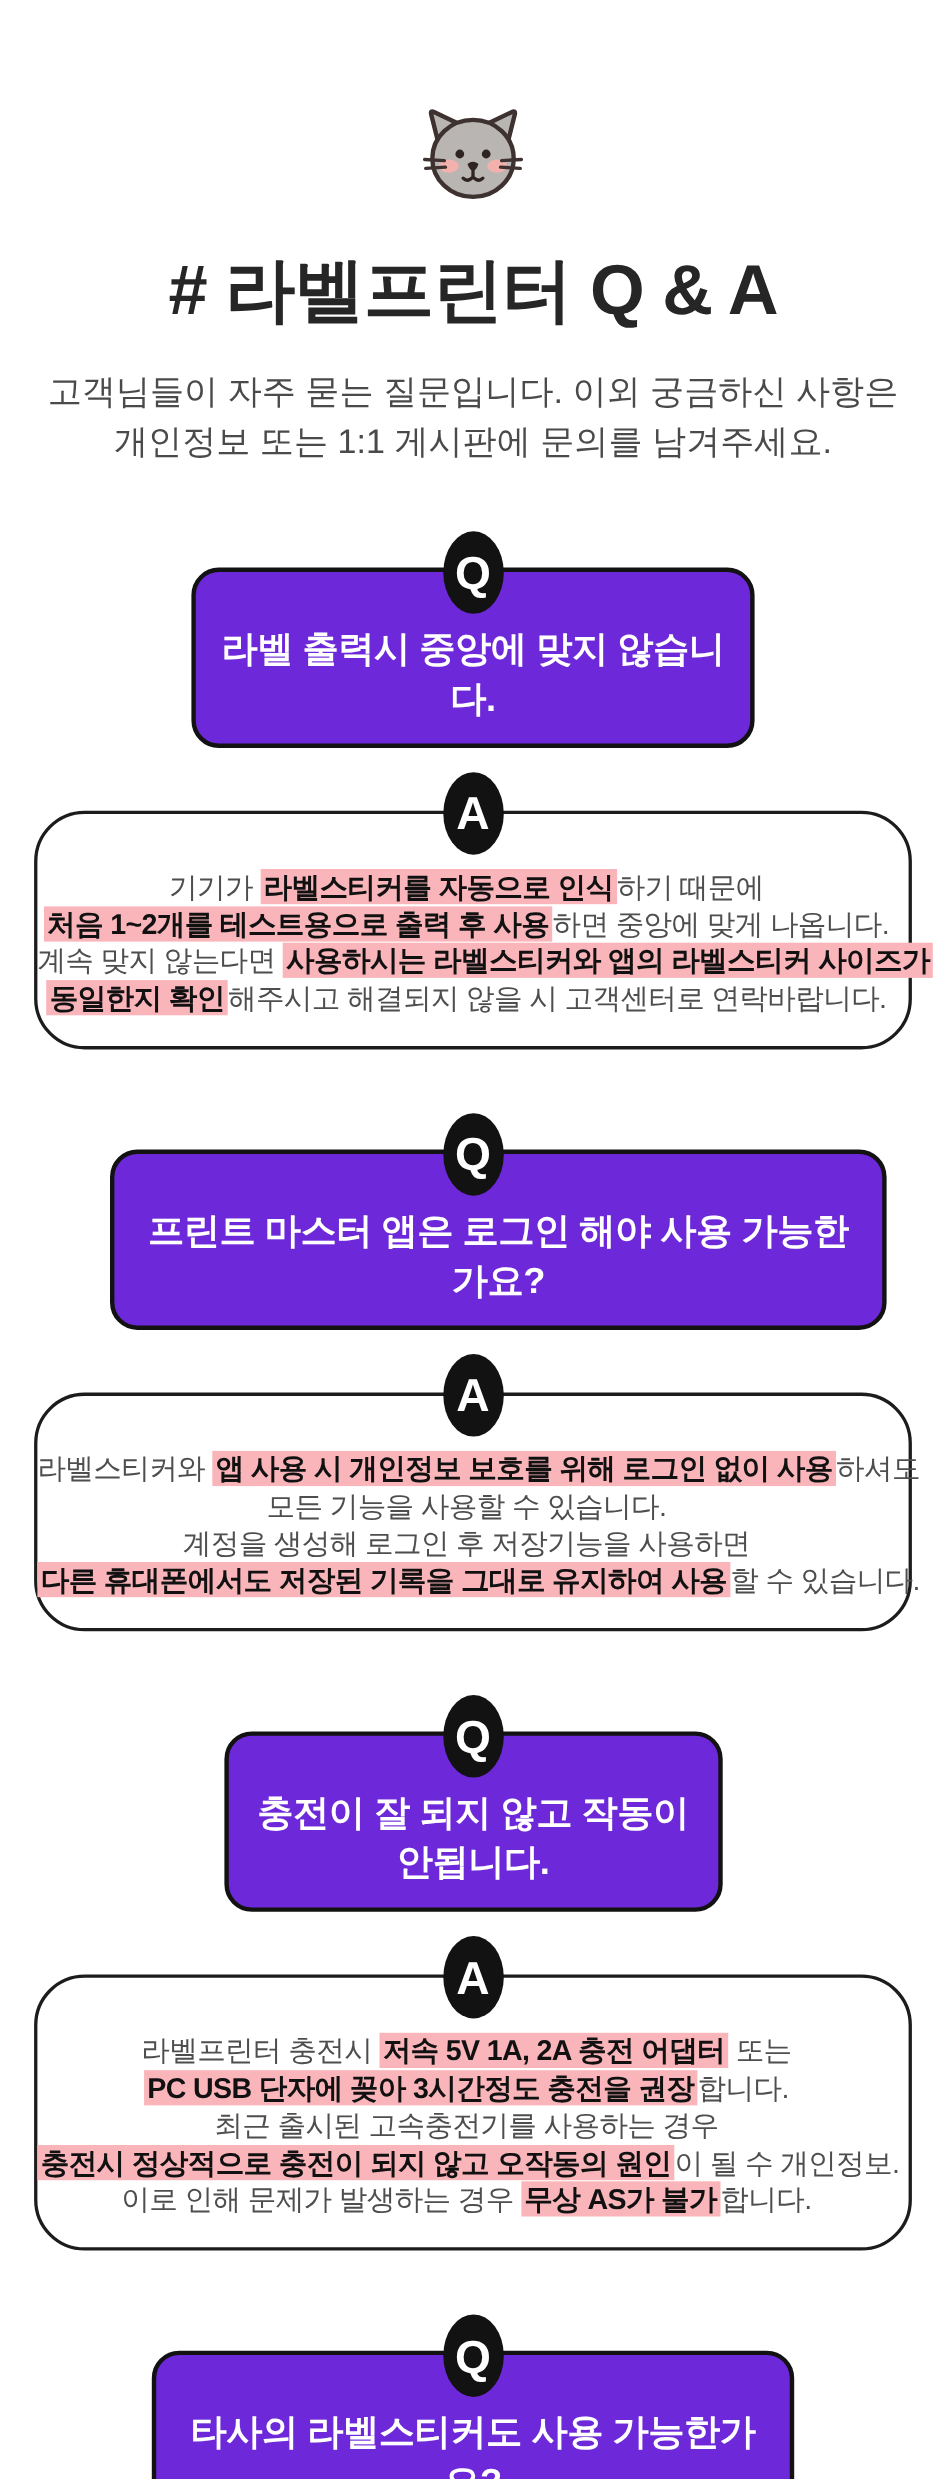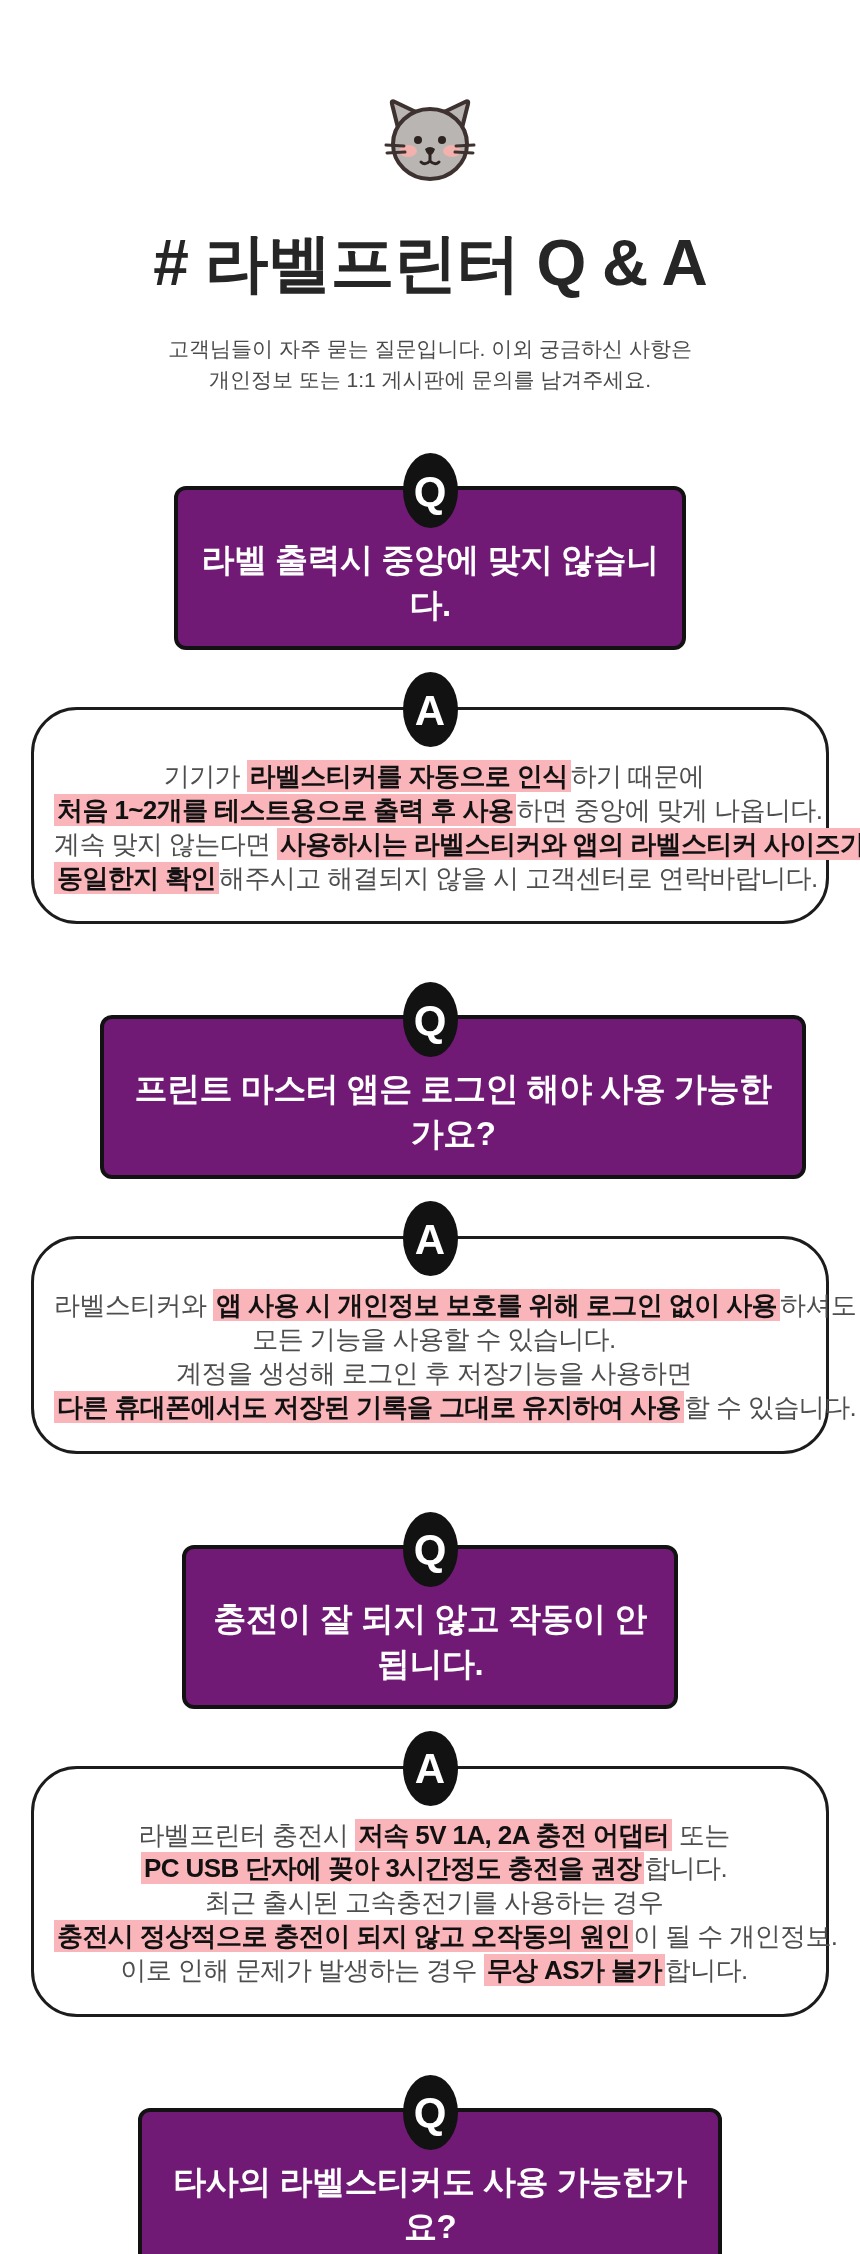--- a/index.html
+++ b/index.html
@@ -21,21 +21,21 @@
   .cat { display: block; margin: 0 auto; }
   .page-title {
     margin-top: 38px;
     font-size: 64px;
     font-weight: 800;
     letter-spacing: -1px;
     color: #262626;
   }
   .page-subtitle {
     margin-top: 26px;
-    font-size: 21px;
+    font-size: 31px;
     line-height: 1.48;
     color: #4a4a4a;
   }
   
   .qa-list { display: flex; flex-direction: column; align-items: center; }
   .qa-section {
     margin-top: 58px;
     display: flex;
     flex-direction: column;
     align-items: center;
@@ -51,23 +51,23 @@
     font-weight: 800;
     display: flex;
     align-items: center;
     justify-content: center;
     z-index: 2;
     padding-top: 2px;
   }
   .q-badge { margin-bottom: -42px; }
   .a-badge { margin-bottom: -40px; }
   .q-box {
-    background: #701a75;
+    background: #6d28d9;
     border: 4px solid #121212;
-    border-radius: 12px;
+    border-radius: 25px;
     min-height: 141px;
     display: flex;
     align-items: flex-start;
     justify-content: center;
     padding: 48px 20px 18px 20px;
   }
   .q-text {
     color: #ffffff;
     font-size: 33px;
     font-weight: 800;
@@ -79,21 +79,21 @@
     display: flex;
     flex-direction: column;
     align-items: center;
     width: 100%;
   }
   .a-box {
     width: 798px;
     background: #ffffff;
     border: 3px solid #1c1c1c;
     border-radius: 46px;
-    padding: 50px 12px 26px 20px;
+    padding: 50px 12px 26px 0;
     text-align: center;
   }
   .a-line {
     font-size: 26px;
     line-height: 1.3;
     color: #4e4e4e;
     letter-spacing: -0.6px;
     white-space: nowrap;
   }
   .a-line .hl {
@@ -176,21 +176,21 @@
               <div class="a-line"><span class="hl">다른 휴대폰에서도 저장된 기록을 그대로 유지하여 사용</span><span>할 수 있습니다.</span></div>
             </div>
         </div>
       </div>
     </div>
 
     <div class="qa-section">
       <div class="badge q-badge">
         <span>Q</span>
       </div>
-      <div class="q-box" style="width: 496px;">
+      <div class="q-box" style="width: 453px;">
         <div class="q-text">충전이 잘 되지 않고 작동이 안됩니다.</div>
       </div>
       <div class="a-wrap">
         <div class="badge a-badge">
           <span>A</span>
         </div>
         <div class="a-box">
           <div class="a-lines">
               <div class="a-line"><span>라벨프린터 충전시 </span><span class="hl">저속 5V 1A, 2A 충전 어댑터</span><span> 또는</span></div>
               <div class="a-line"><span class="hl">PC USB 단자에 꽂아 3시간정도 충전을 권장</span><span>합니다.</span></div>

